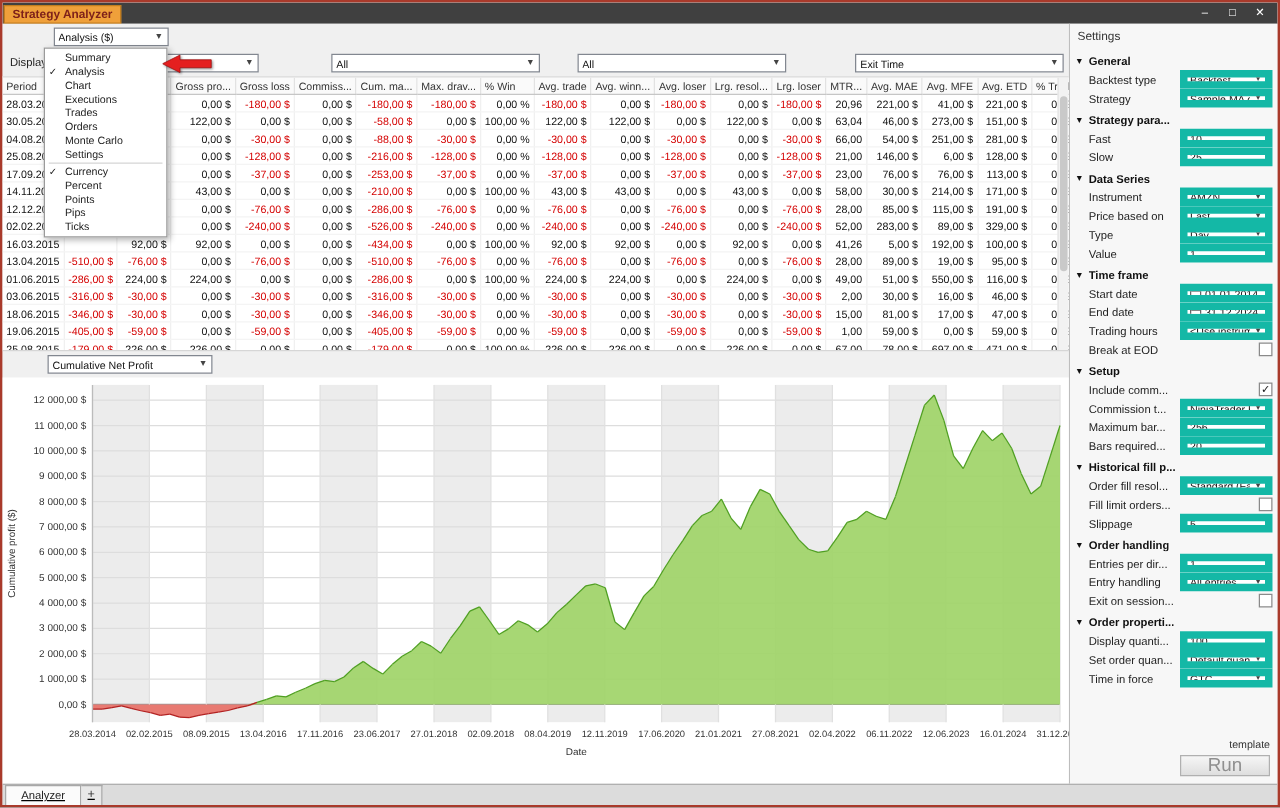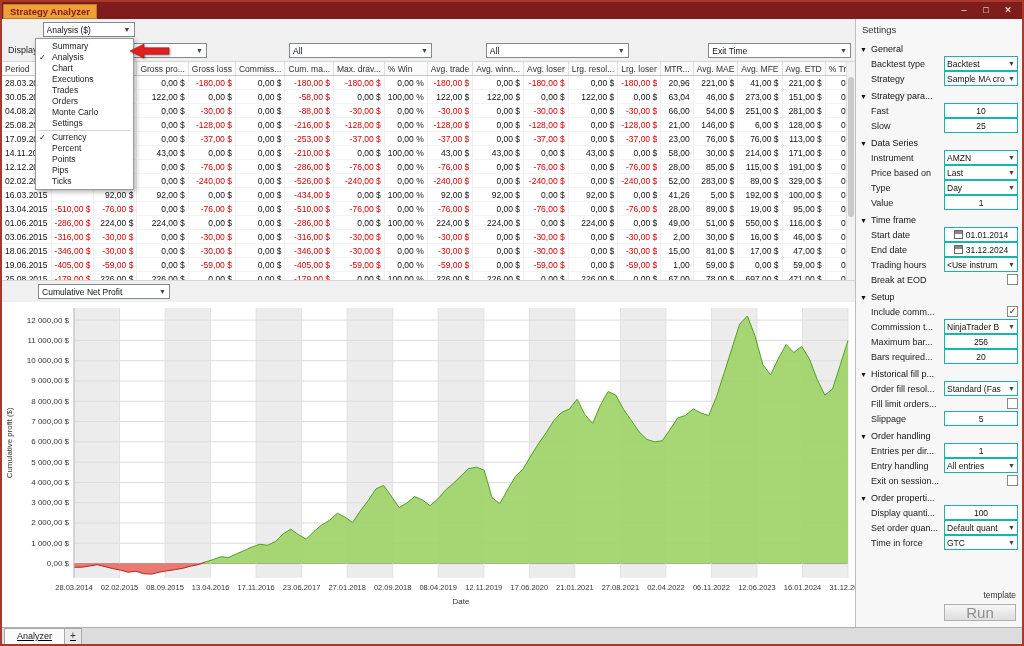--- a/index.html
+++ b/index.html
@@ -1,33 +1,33 @@
 <!DOCTYPE html>
 <html><head>
 <meta charset="utf-8">
 <style>
   html,body{margin:0;padding:0;background:#888;}
   .window{width:1024px;height:646px;position:relative;font-family:"Liberation Sans",sans-serif;
     background:#f0f0f0;border:2px solid #a93a2b;box-sizing:border-box;overflow:hidden;}
   
-  .titlebar{height:17px;background:#7f1d1d;display:flex;align-items:center;position:relative;}
+  .titlebar{height:17px;background:#404040;display:flex;align-items:center;position:relative;}
   .title-chip{margin:1px 0 0 1px;background:#efa03a;border:1px solid #c27d1e;color:#7e211a;
     font-size:9.5px;font-weight:bold;padding:0 6px;height:13px;line-height:13px;}
   .win-controls{margin-left:auto;display:flex;gap:10px;padding-right:8px;color:#fff;font-size:9px;}
   .win-btn{width:12px;text-align:center;cursor:default;line-height:15px;}
   
   .content{position:absolute;top:17px;left:0;right:0;bottom:17px;display:flex;}
   .left-col{flex:1;display:flex;flex-direction:column;min-width:0;background:#f0f0f0;position:relative;}
   .toolbar{height:21px;display:flex;align-items:center;padding:0 4px 0 6px;gap:5px;font-size:9px;color:#222;flex:none;}
   .lbl{white-space:nowrap;margin-top:40px;}
   .combo{background:#fff;border:1px solid #828790;height:15px;display:flex;align-items:center;
     font-size:8.5px;padding:0 3px;box-sizing:border-box;color:#111;}
   .combo .ct{flex:1;overflow:hidden;white-space:nowrap;}
   .caret{color:#444;font-size:7px;margin-left:3px;flex:none;}
-  .fcombo{flex:1;margin-left:24px;}
+  .fcombo{flex:1;}
   
   .table-wrap{height:218px;background:#fff;position:relative;overflow:hidden;border-top:1px solid #d6d6d6;flex:none;}
   table{border-collapse:collapse;table-layout:fixed;font-size:8.5px;}
   th{height:13px;font-weight:normal;color:#333;text-align:left;padding:0 3px;border-right:1px solid #e2e2e2;
     border-bottom:1px solid #c6c6c6;background:#fafafa;overflow:hidden;white-space:nowrap;}
   td{height:13px;padding:0 3px;border-right:1px solid #f0f0f0;border-bottom:1px solid #f4f4f4;
     text-align:right;white-space:nowrap;overflow:hidden;color:#111;}
   td.tl{text-align:left;}
   td.neg{color:#d40000;}
   .scrollbar{position:absolute;right:0;top:0;bottom:0;width:8px;background:#f2f2f2;border-left:1px solid #e3e3e3;}
@@ -44,27 +44,27 @@
     box-shadow:2px 2px 5px rgba(0,0,0,.3);z-index:10;padding:2px 0;}
   .menu-item{position:relative;height:11px;line-height:11px;font-size:8.5px;padding-left:16px;color:#222;white-space:nowrap;}
   .menu-item .check{position:absolute;left:3px;top:0;font-size:8px;}
   .menu-sep{height:1px;background:#d5d5d5;margin:1px 3px;}
   .arrow{position:absolute;left:128px;top:41px;z-index:11;filter:drop-shadow(1px 1px 1px rgba(0,0,0,.4));}
   
   .settings{width:167px;background:#f7f7f7;border-left:1px solid #bdbdbd;display:flex;flex-direction:column;
     padding:3px 4px;box-sizing:border-box;font-size:9px;overflow:hidden;flex:none;}
   .settings-title{font-size:9.5px;color:#333;margin:2px 0 7px 2px;}
   .sec{margin-bottom:3px;}
-  .sec-head{display:flex;align-items:center;gap:4px;height:14px;font-weight:normal;color:#111;}
+  .sec-head{display:flex;align-items:center;gap:4px;height:14px;font-weight:bold;color:#111;}
   .tri{font-size:7px;flex:none;}
   .sec-name{white-space:nowrap;overflow:hidden;}
   .srow{display:flex;align-items:center;height:15px;padding-left:11px;}
   .slabel{flex:1;color:#222;overflow:hidden;white-space:nowrap;}
-  .ctl{width:74px;height:15px;box-sizing:border-box;background:#fff;border:1px solid #14b8a6;
-    font-size:8.5px;display:flex;align-items:center;padding:0 2px;overflow:hidden;white-space:nowrap;flex:none;color:#111;justify-content:center;}
+  .ctl{width:74px;height:15px;box-sizing:border-box;background:#fff;border:6px solid #14b8a6;
+    font-size:8.5px;display:flex;align-items:center;padding:0 2px;overflow:hidden;white-space:nowrap;flex:none;color:#111;}
   .sel-t{flex:1;overflow:hidden;white-space:nowrap;}
   .cb{width:11px;height:11px;box-sizing:border-box;background:#fff;border:1px solid #8a8a8a;
     font-size:9px;line-height:9px;text-align:center;color:#222;flex:none;}
   .cal{width:9px;height:9px;box-sizing:border-box;border:1px solid #666;
     background:linear-gradient(#888 0 3px,#fff 3px);margin-right:3px;flex:none;}
   .bottom-block{margin-top:auto;display:flex;flex-direction:column;align-items:flex-end;gap:4px;padding:2px 2px 3px 2px;}
   .template{font-size:8.5px;color:#333;}
   .run{width:72px;height:17px;background:linear-gradient(#f6f6f6,#dedede);border:1px solid #b0b0b0;
     color:#8f8f8f;font-size:15px;text-align:center;line-height:15px;box-sizing:border-box;}
   

